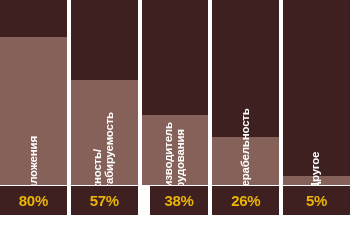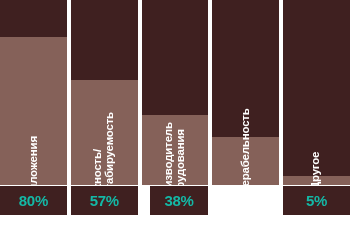--- a/index.html
+++ b/index.html
@@ -79,21 +79,21 @@
 
   
   .pct-gap {
     flex: 0 0 1px;
     height: 1px;
     background: #ffffff;
   }
   .pct {
     flex: 1 1 auto;
     background: #3F2020;
-    color: #14b8a6;
+    color: #eab308;
     display: flex;
     align-items: center;
     justify-content: center;
     font-size: 15px;
     font-weight: bold;
     letter-spacing: -0.3px;
     box-sizing: border-box;
   }
 </style>
 </head>
@@ -131,20 +131,21 @@
       <div class="pct" style="background: rgb(63, 32, 32); margin-left: 8px;">38%</div>
     </div>
     <div class="column">
       <div class="bar" style="background: rgb(63, 32, 32);">
         <div class="bar-fill" style="height: 26%; background: rgb(133, 97, 89);"></div>
         <div class="bar-label-wrap">
           <div class="bar-label"><span>Интероперабельность</span></div>
         </div>
       </div>
       <div class="pct-gap"></div>
+      <div class="pct" style="background: rgb(63, 32, 32);">26%</div>
     </div>
     <div class="column">
       <div class="bar" style="background: rgb(63, 32, 32);">
         <div class="bar-fill" style="height: 5%; background: rgb(133, 97, 89);"></div>
         <div class="bar-label-wrap">
           <div class="bar-label"><span>Другое</span></div>
         </div>
       </div>
       <div class="pct-gap"></div>
       <div class="pct" style="background: rgb(63, 32, 32);">5%</div>

